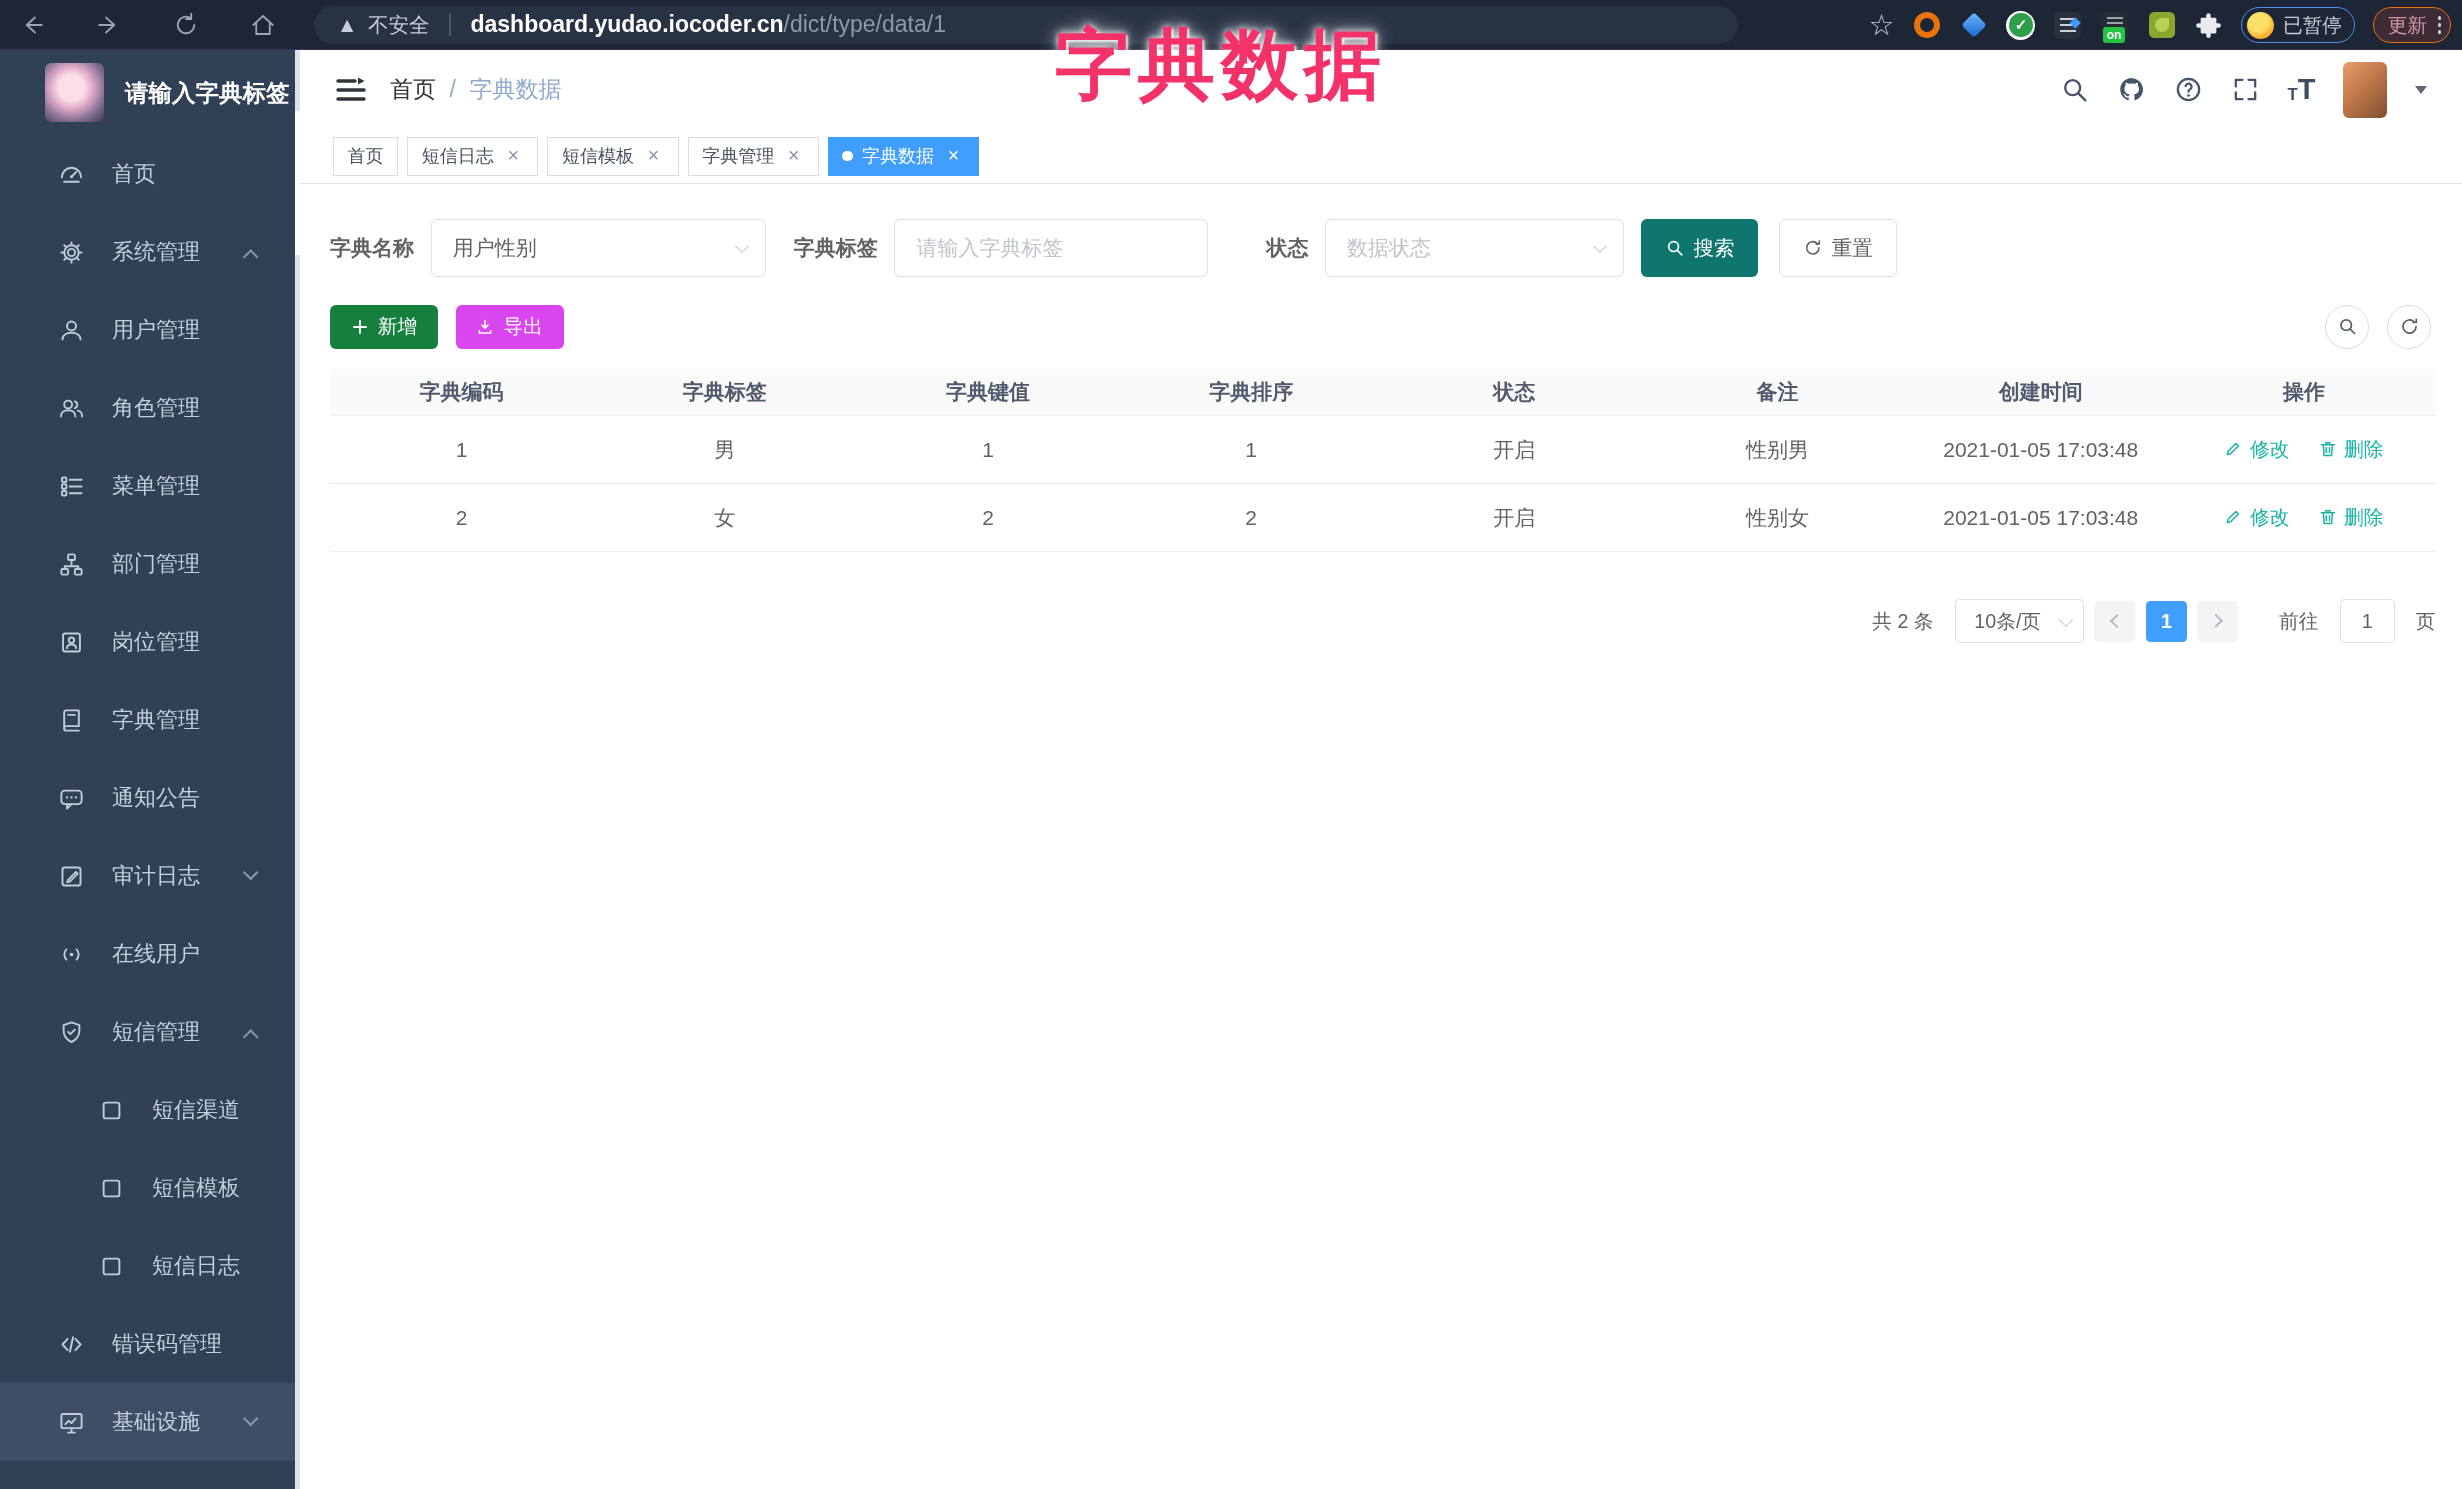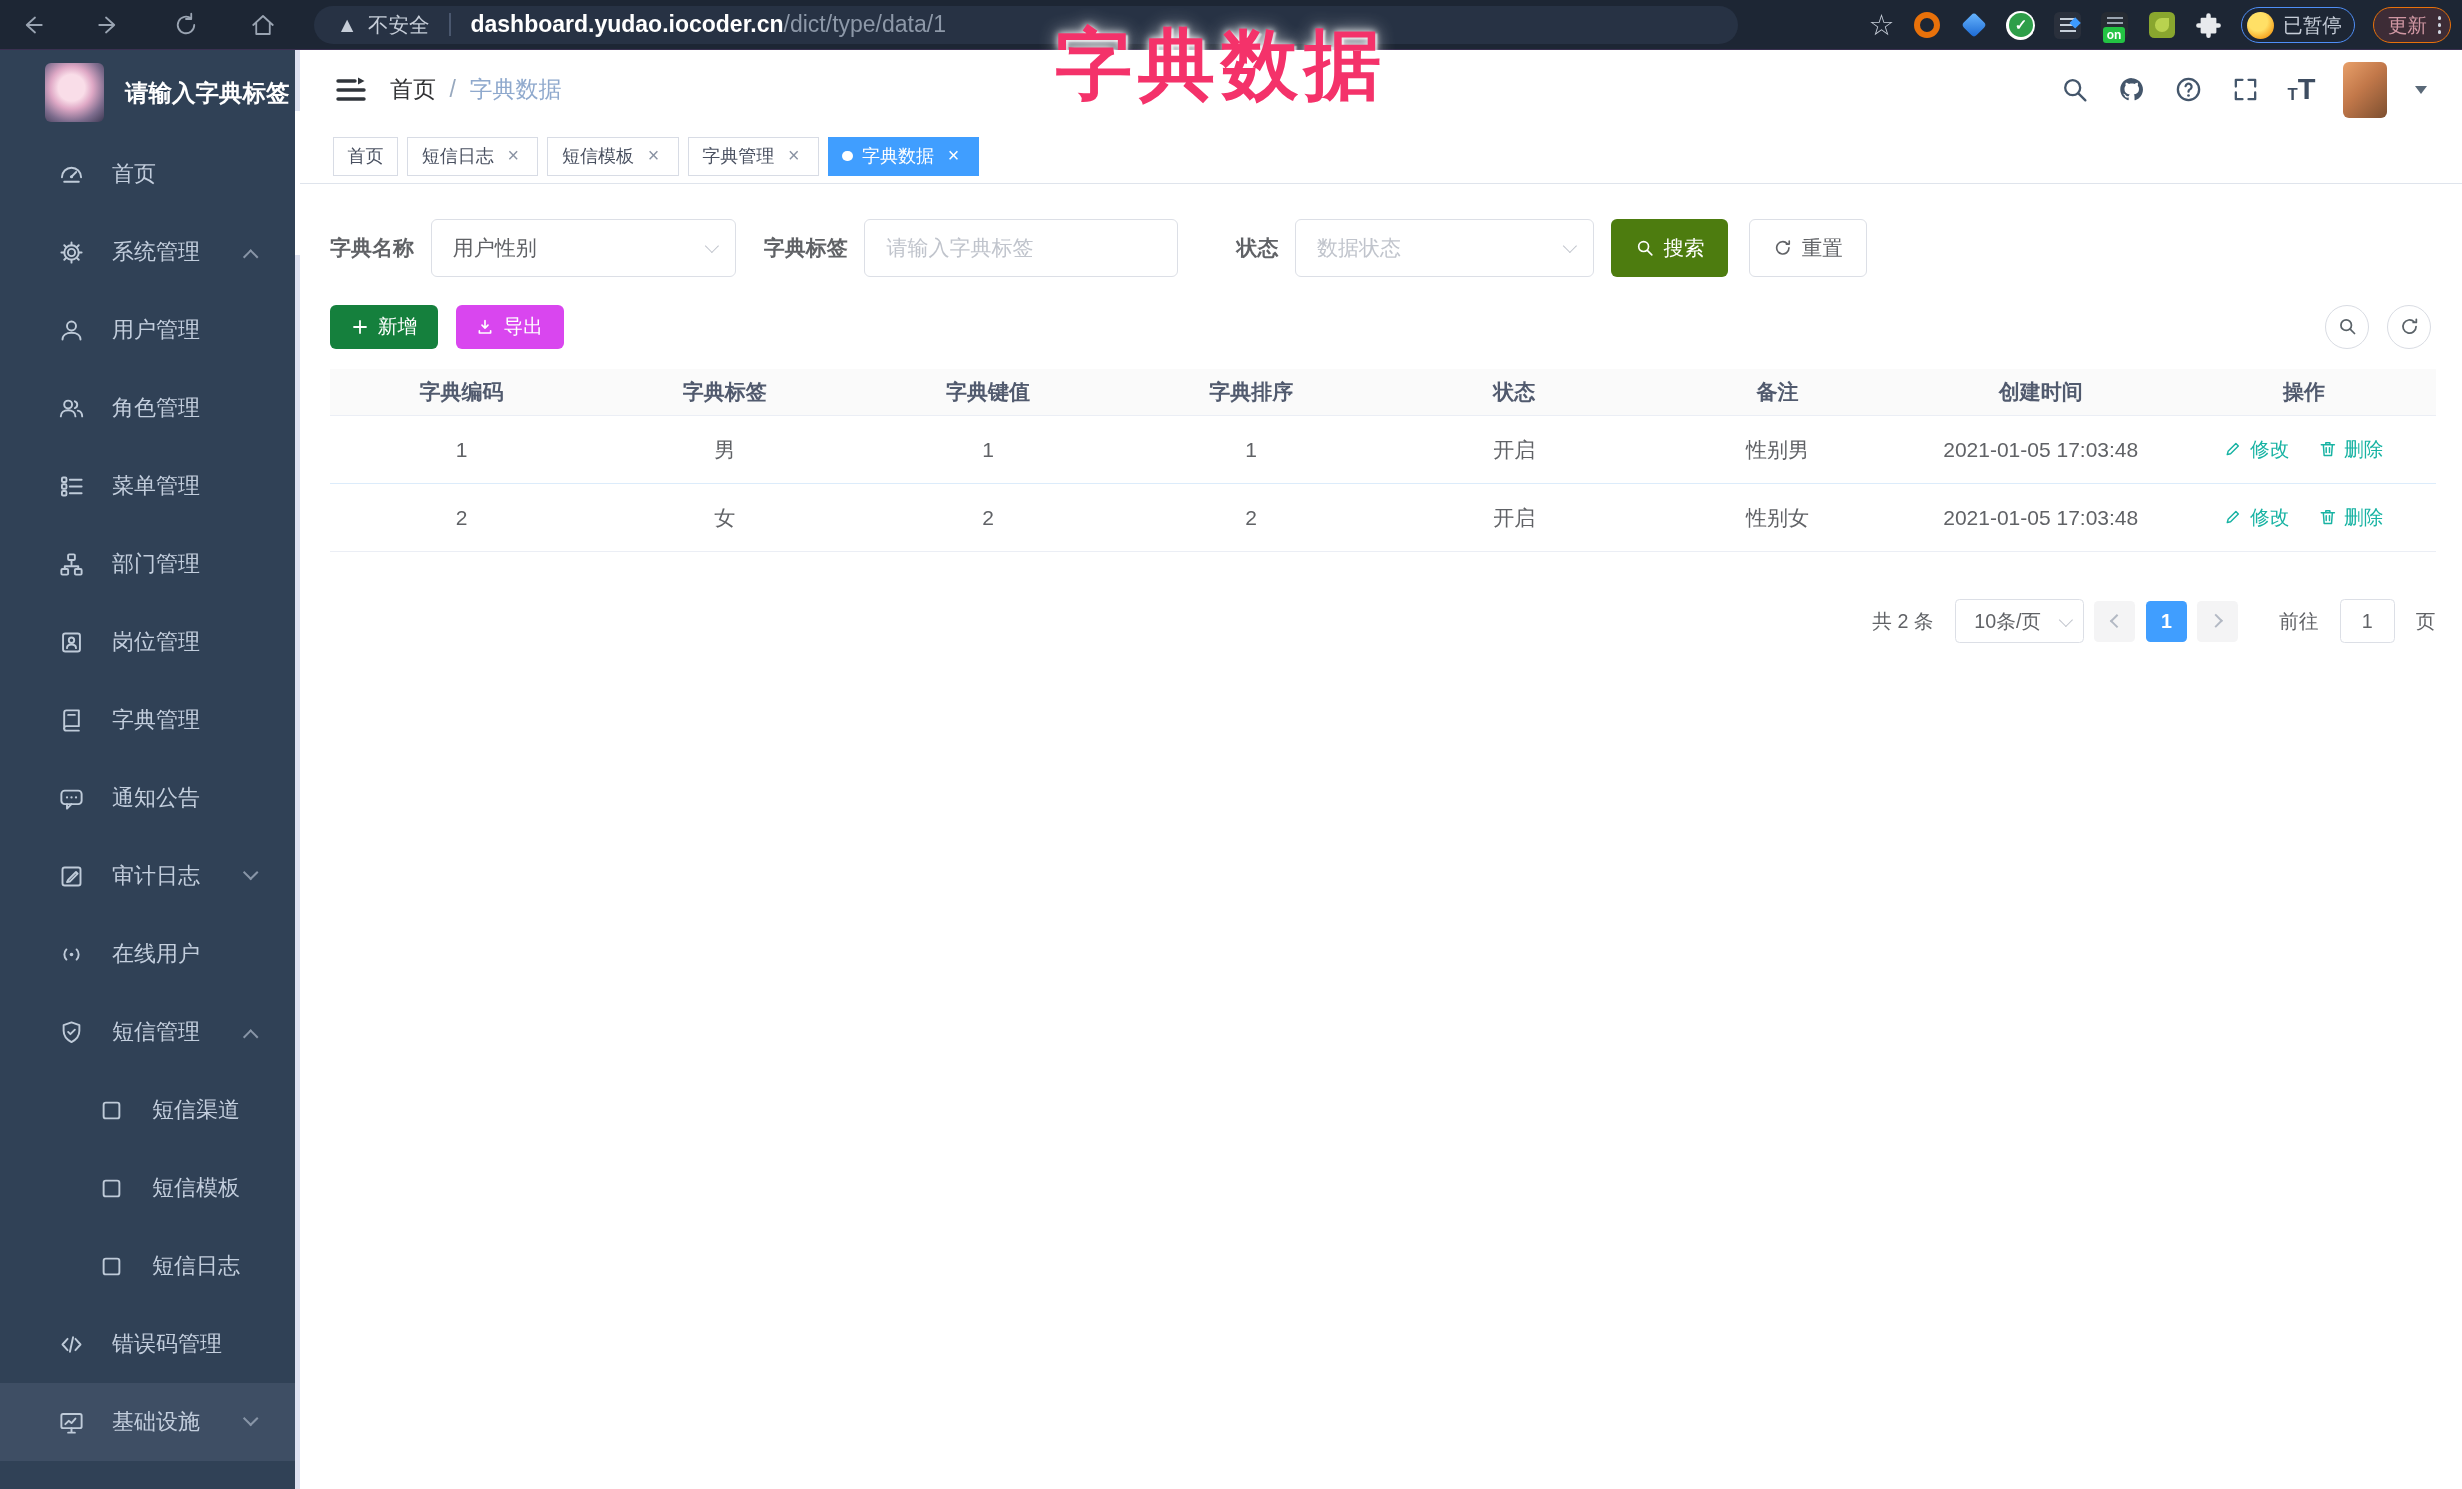--- a/index.html
+++ b/index.html
@@ -109,29 +109,29 @@
 
   .content { flex:1; padding:35px 26.5px 0 30px; position:relative; }
 
   .filters { display:flex; align-items:center; }
   .f-label { font-size:21px; font-weight:700; color:#606266; margin-right:16.7px; white-space:nowrap; }
   .ml37 { margin-left:28px; } .ml76 { margin-left:58px; }
   .sel { height:58px; border:0.8px solid #dcdfe6; border-radius:6px; background:#fff; display:flex; align-items:center;
          padding:0 45px 0 21px; position:relative; font-size:21px; cursor:pointer; }
   .sel-caret { position:absolute; right:18px; top:21px; width:9.8px; height:9.8px;
                border-right:1.9px solid #c0c4cc; border-bottom:1.9px solid #c0c4cc; transform:rotate(45deg); }
-  .sel.w-name { width:305px; color:#606266; }
+  .sel.w-name { width:335px; color:#606266; }
   .sel.w-status { width:299px; color:#c0c4cc; }
   .inp { width:314px; height:58px; border:0.8px solid #dcdfe6; border-radius:6px; padding:0 21px; font-size:21px;
          color:#606266; outline:none; font-family:"Liberation Sans", sans-serif; }
   .inp::placeholder { color:#c0c4cc; }
   .btn { display:inline-flex; align-items:center; justify-content:center; gap:9px; border-radius:6px;
          border:0.8px solid transparent; cursor:pointer; white-space:nowrap; }
   .btn svg { stroke-linecap:round; stroke-linejoin:round; fill:none; }
-  .btn-search { height:58px; padding:0 23px; background:#4d7c0f; color:#fff; font-size:20.5px; margin-left:16.7px; }
+  .btn-search { height:58px; padding:0 23px; background:#0f766e; color:#fff; font-size:20.5px; margin-left:16.7px; }
   .btn-reset  { height:58px; padding:0 23px; background:#fff; border-color:#dcdfe6; color:#606266; font-size:20.5px; margin-left:20.5px; }
   .toolbar { margin-top:27px; height:45px; display:flex; align-items:center; position:relative; }
   .btn-add { height:44px; padding:0 19.7px; background:#15803d; color:#fff; font-size:19.7px; }
   .btn-export { height:44px; padding:0 19.7px; background:#d946ef; color:#fff; font-size:19.7px; margin-left:18px; }
   .tool-right { position:absolute; right:4.5px; display:flex; gap:18px; }
   .circle-btn { width:44px; height:44px; border-radius:50%; border:0.8px solid #d9dce3; background:#fff;
                 display:flex; align-items:center; justify-content:center; cursor:pointer; }
   .circle-btn svg { width:21px; height:21px; stroke:#5a6268; fill:none; stroke-width:2; stroke-linecap:round; stroke-linejoin:round; }
 
   table.tbl { margin-top:19.7px; width:100%; border-collapse:collapse; table-layout:fixed; }

